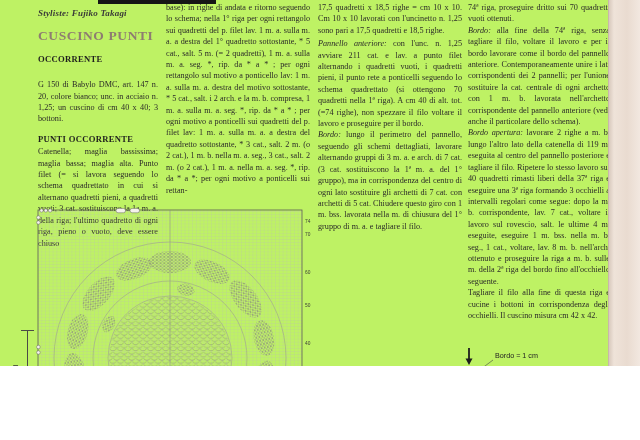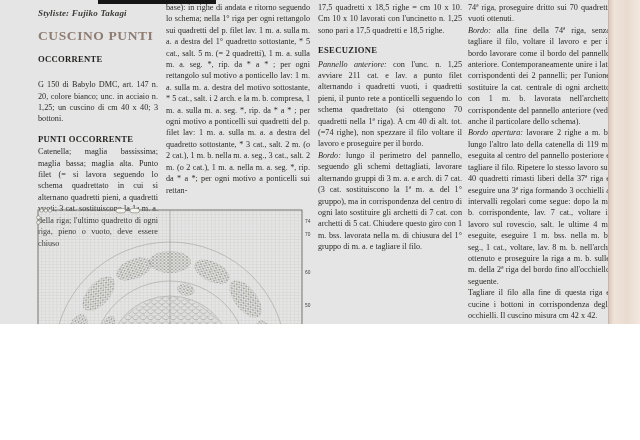--- a/index.html
+++ b/index.html
@@ -1,18 +1,18 @@
 <!DOCTYPE html>
 <html><head>
 <meta charset="utf-8">
 <style>
   html,body{margin:0;padding:0;}
   .page{
-    position:relative;width:640px;height:324px;overflow:hidden;
-    background:#e5e5e5;font-family:"Liberation Serif", serif;color:#2b2b28;
+    position:relative;width:640px;height:366px;overflow:hidden;
+    background:#bef264;font-family:"Liberation Serif", serif;color:#2b2b28;
   }
   .abs{position:absolute;}
   .topbar{background:#161616;}
   .col{position:absolute;text-align:justify;font-size:8.2px;line-height:11.4px;}
   .col p{margin:0;}
   .stylist{font-style:italic;font-weight:bold;font-size:9px;color:#3a3a38;letter-spacing:.2px;}
   .title{font-weight:bold;font-size:13.5px;letter-spacing:.6px;color:#8e7c71;}
   .h2{font-weight:bold;font-size:8.6px;letter-spacing:.3px;color:#1f1f1d;margin:0;}
   .lead{font-style:italic;}
   .measure-line{width:0;border-left:1px solid #4a4a46;}
@@ -44,21 +44,20 @@
     <p class="h2" style="margin-top:9px;">PUNTI OCCORRENTE</p>
     <p style="margin-top:1px;">Catenella; maglia bassissima; maglia bassa; maglia alta. Punto filet (= si lavora seguendo lo schema quadrettato in cui si alternano quadretti pieni, a quadretti vuoti; 3 cat. sostituiscono la 1a m. a. della riga; l'ultimo quadretto di ogni riga, pieno o vuoto, deve essere chiuso</p>
   </div>
 
   <div class="col" style="left:166px;top:2px;width:144px;">
     <p>base): in righe di andata e ritorno seguendo lo schema; nella 1° riga per ogni rettangolo sui quadretti del p. filet lav. 1 m. a. sulla m. a. a destra del 1° quadretto sottostante, * 5 cat., salt. 5 m. (= 2 quadretti), 1 m. a. sulla m. a. seg. *, rip. da * a * ; per ogni rettangolo sul motivo a ponticello lav: 1 m. a. sulla m. a. destra del motivo sottostante, * 5 cat., salt. i 2 arch. e la m. b. compresa, 1 m. a. sulla m. a. seg. *, rip. da * a * ; per ogni motivo a ponticelli sui quadretti del p. filet lav: 1 m. a. sulla m. a. a destra del quadretto sottostante, * 3 cat., salt. 2 m. (o 2 cat.), 1 m. b. nella m. a. seg., 3 cat., salt. 2 m. (o 2 cat.), 1 m. a. nella m. a. seg. *, rip. da * a *; per ogni motivo a ponticelli sui rettan-</p>
   </div>
 
   <div class="col" style="left:318px;top:2px;width:144px;">
     <p>17,5 quadretti x 18,5 righe = cm 10 x 10. Cm 10 x 10 lavorati con l'uncinetto n. 1,25 sono pari a 17,5 quadretti e 18,5 righe.</p>
-    <p class="h2" style="margin-top:9px;">ESECUZIONE</p>
     <p style="margin-top:2px;"><span class="lead">Pannello anteriore:</span><span> con l'unc. n. 1,25 avviare 211 cat. e lav. a punto filet alternando i quadretti vuoti, i quadretti pieni, il punto rete a ponticelli seguendo lo schema quadrettato (si ottengono 70 quadretti nella 1ª riga). A cm 40 di alt. tot. (=74 righe), non spezzare il filo voltare il lavoro e proseguire per il bordo.</span></p>
     <p><span class="lead">Bordo:</span><span> lungo il perimetro del pannello, seguendo gli schemi dettagliati, lavorare alternando gruppi di 3 m. a. e arch. di 7 cat. (3 cat. sostituiscono la 1ª m. a. del 1° gruppo), ma in corrispondenza del centro di ogni lato sostituire gli archetti di 7 cat. con archetti di 5 cat. Chiudere questo giro con 1 m. bss. lavorata nella m. di chiusura del 1° gruppo di m. a. e tagliare il filo.</span></p>
   </div>
 
   <div class="col" style="left:468px;top:2px;width:142px;">
     <p>74ª riga, proseguire dritto sui 70 quadretti vuoti ottenuti.</p>
     <p><span class="lead">Bordo:</span><span> alla fine della 74ª riga, senza tagliare il filo, voltare il lavoro e per il bordo lavorare come il bordo del pannello anteriore. Contemporaneamente unire i lati corrispondenti dei 2 pannelli; per l'unione sostituire la cat. centrale di ogni archetto con 1 m. b. lavorata nell'archetto corrispondente del pannello anteriore (vedi anche il particolare dello schema).</span></p>
     <p><span class="lead">Bordo apertura:</span><span> lavorare 2 righe a m. b. lungo l'altro lato della catenella di 119 m. eseguita al centro del pannello posteriore e tagliare il filo. Ripetere lo stesso lavoro sui 40 quadretti rimasti liberi della 37ª riga e eseguire una 3ª riga formando 3 occhielli a intervalli regolari come segue: dopo la m. b. corrispondente, lav. 7 cat., voltare il lavoro sul rovescio, salt. le ultime 4 m. eseguite, eseguire 1 m. bss. nella m. b. seg., 1 cat., voltare, lav. 8 m. b. nell'arch. ottenuto e proseguire la riga a m. b. sulle m. della 2ª riga del bordo fino all'occhiello seguente.</span></p>
     <p>Tagliare il filo alla fine di questa riga e cucine i bottoni in corrispondenza degli occhielli. Il cuscino misura cm 42 x 42.</p>
   </div>

